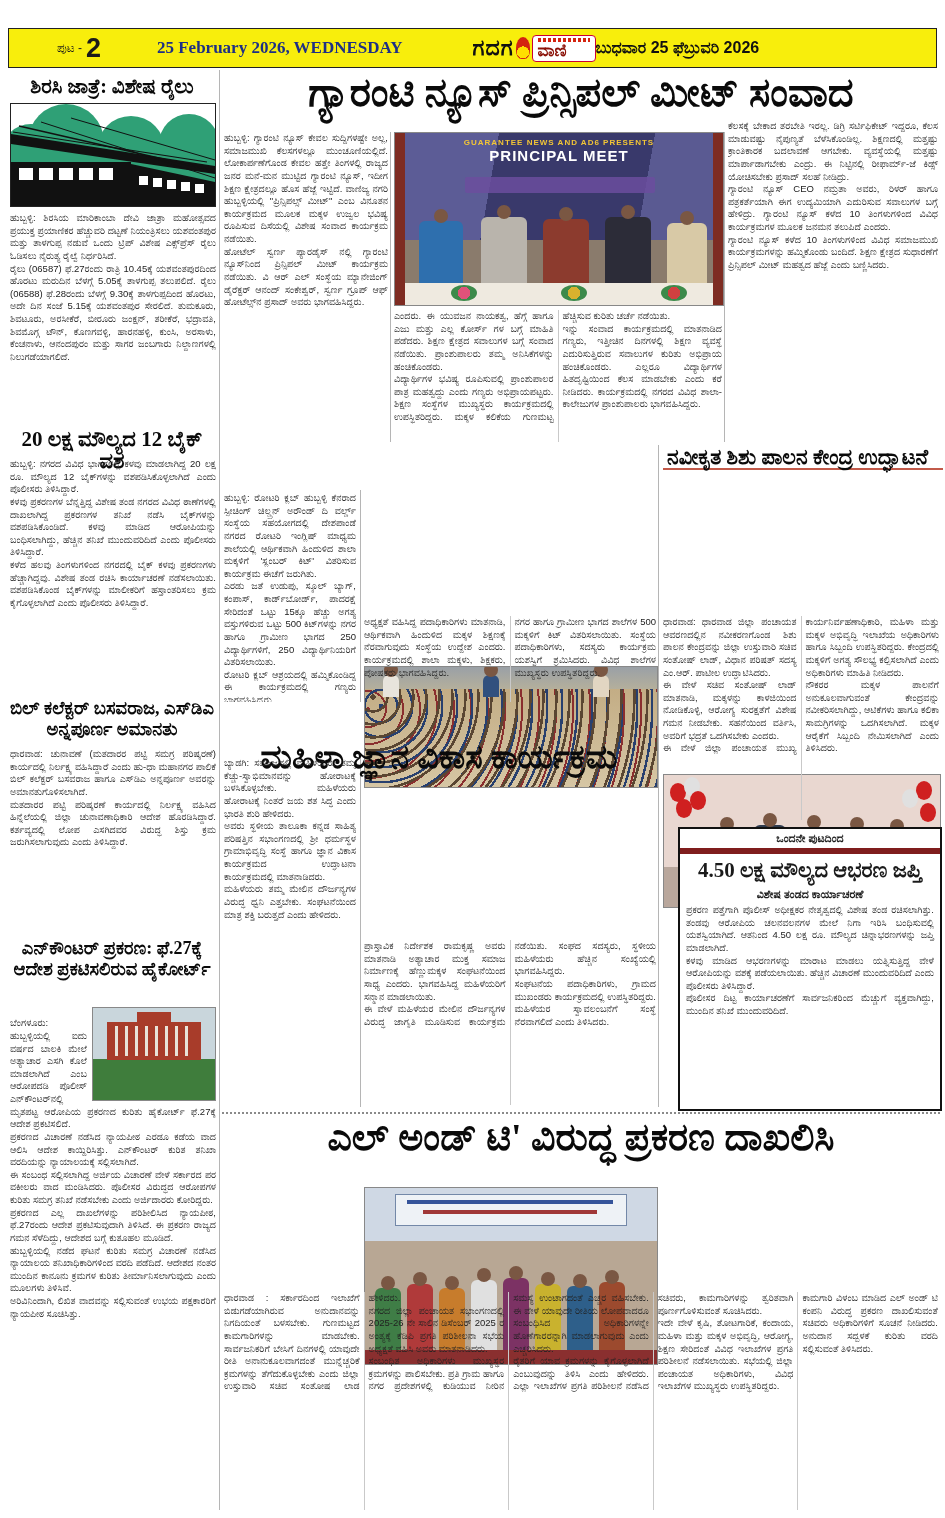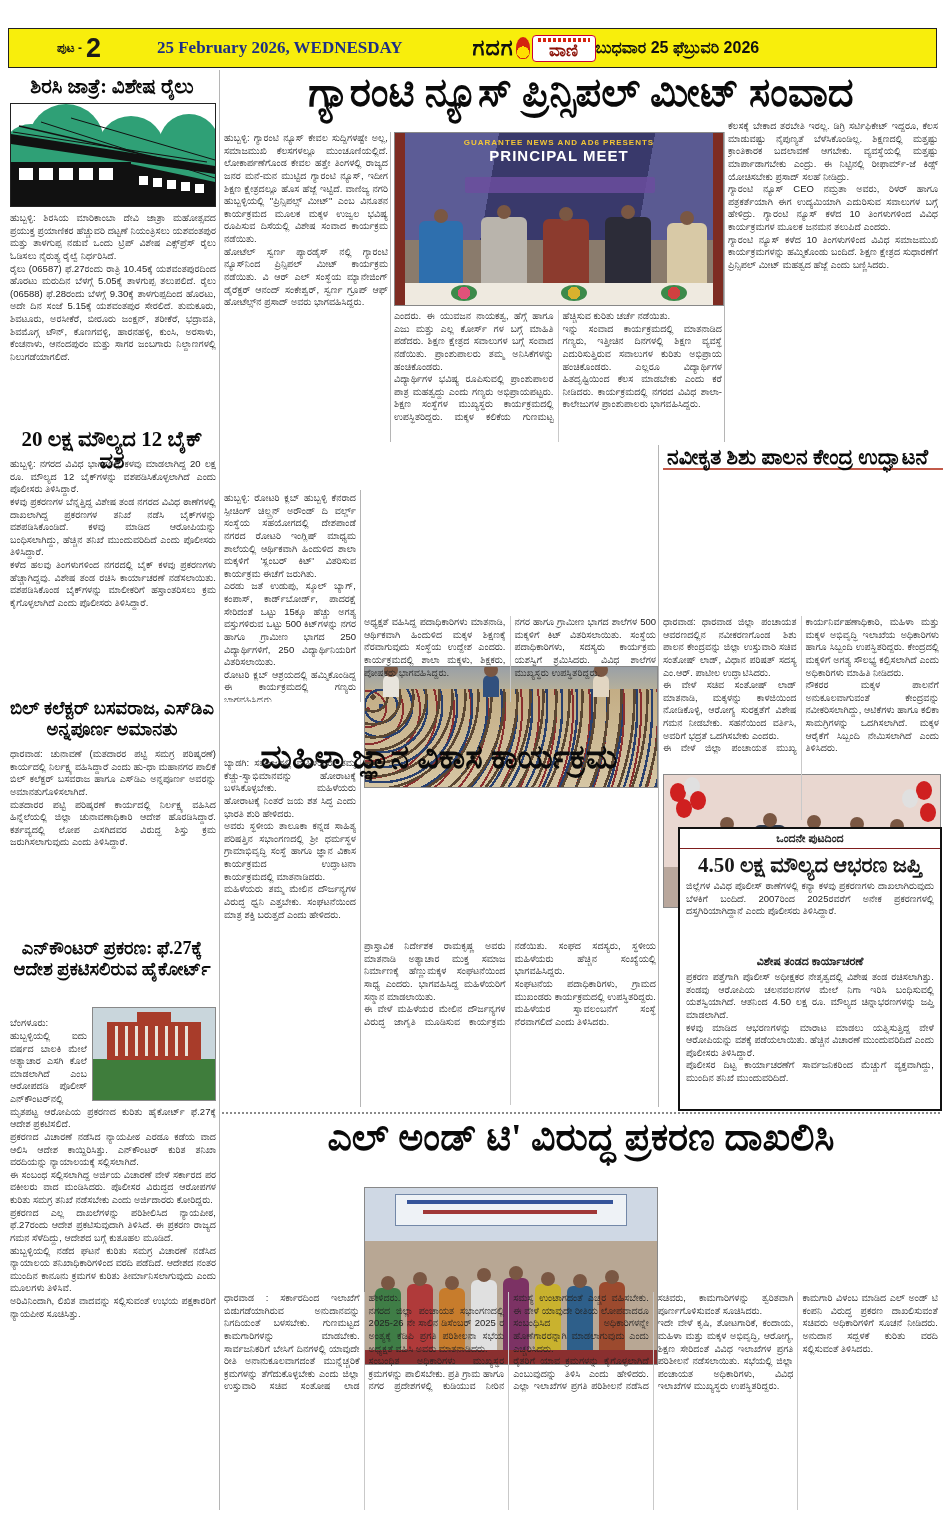--- a/index.html
+++ b/index.html
@@ -3,29 +3,29 @@
 <meta charset="utf-8">
 <style>
   html,body{margin:0;padding:0;background:#e8e8e4;}
   #page{position:relative;width:945px;height:1518px;background:#ffffff;margin:0 auto;
         font-family:"Liberation Sans","DejaVu Sans",sans-serif;color:#1a1a1a;overflow:hidden;
         box-shadow:0 0 6px rgba(0,0,0,.3);}
   .abs{position:absolute;}
   
   #masthead{left:8px;top:28px;width:927px;height:38px;background:#f8ee0c;border:1px solid #222;
             display:flex;align-items:center;}
-  .mh-pagelabel{font-size:12px;font-weight:bold;margin-left:48px;}
+  .mh-pagelabel{font-size:12px;font-weight:normal;margin-left:48px;}
   .mh-pagenum{font-size:27px;font-weight:bold;margin-left:4px;line-height:1;}
   .mh-date-en{font-family:"Liberation Serif","DejaVu Serif",serif;font-weight:bold;color:#1d2f86;
               font-size:17px;margin-left:56px;}
   .mh-logo{display:flex;align-items:center;margin-left:70px;}
   .mh-logo-first{font-size:22px;font-weight:bold;color:#111;letter-spacing:1px;}
   .mh-flame{width:14px;height:22px;margin:0 2px;background:radial-gradient(circle at 50% 70%,#ffdf00 0 35%,#d42410 36% 100%);
             border-radius:50% 50% 40% 40%;}
-  .mh-logo-box{background:#fff;border:1px solid #c03;border-radius:4px;padding:0 5px 1px 5px;text-align:center;}
+  .mh-logo-box{background:#fff;border:1px solid #c03;border-radius:4px;padding:0 5px 1px 5px;}
   .mh-logo-tagline{display:block;height:4px;width:52px;margin:2px auto 0;background:repeating-linear-gradient(90deg,#d42410 0 3px,transparent 3px 5px);}
   .mh-logo-second{font-size:17px;font-weight:bold;color:#8b1208;line-height:1.05;}
   .mh-date-kn{font-size:16px;font-weight:bold;color:#111;}
   
   .vrule{background:#b5b5b5;width:1px;}
   .hrule-dot{border-top:2px dotted #8a8a8a;}
   
   .headline{font-weight:bold;color:#0a0a0a;text-align:center;line-height:1.05;
             font-family:"Liberation Serif","DejaVu Serif",serif;}
   .h-main{font-size:40px;}
@@ -45,21 +45,21 @@
   .person:before{content:"";position:absolute;top:-12px;left:50%;transform:translateX(-50%);
                  width:14px;height:14px;border-radius:50%;background:#7a5743;}
   
   #train-art{border:1px solid #222;background:#fff;}
   
   #court{float:right;width:122px;height:92px;margin:2px 0 2px 5px;border:1px solid #888;position:relative;overflow:hidden;
          background:linear-gradient(#c9d6dc 0 55%,#3f7d3c 55% 100%);}
   .court-block{position:absolute;background:#a83c2a;}
   .court-col{position:absolute;background:#e8e2d8;width:3px;}
   .box-article{border:2px solid #111;}
-  .box-tag{font-size:11px;font-weight:bold;text-align:center;border-bottom:1px solid #7f1d1d;padding:3px 0;}
+  .box-tag{font-size:11px;font-weight:bold;text-align:center;border-bottom:6px solid #7f1d1d;padding:3px 0;}
   .h-box{font-size:21px;font-weight:bold;text-align:center;font-family:"Liberation Serif","DejaVu Serif",serif;padding:4px 0 2px;}
   .h-box-sub{font-size:11px;font-weight:bold;text-align:center;padding:3px 0;}
   .banner-gold{color:#f2c536;font-weight:bold;font-size:8px;letter-spacing:1px;text-align:center;}
   .banner-white{color:#fff;font-weight:bold;font-size:15px;letter-spacing:1px;text-align:center;}
   .balloon{position:absolute;width:16px;height:19px;border-radius:50%;background:#cf2020;}
 </style>
 </head>
 <body>
 
 <div id="page">
@@ -239,21 +239,20 @@
     <div class="person" style="left:234px;bottom:14px;width:26px;height:68px;background:#9c4a2e;"></div>
     <div style="position:absolute;left:0;bottom:0;width:100%;height:14px;background:#8a2f2f;"></div>
   </div>
   <div class="abs body-text cols2" style="left:364px;top:940px;width:292px;height:165px;">ಪ್ರಾಸ್ತಾವಿಕ ನಿರ್ದೇಶಕ ರಾಮಕೃಷ್ಣ ಅವರು ಮಾತನಾಡಿ ಅತ್ಯಾಚಾರ ಮುಕ್ತ ಸಮಾಜ ನಿರ್ಮಾಣಕ್ಕೆ ಹೆಣ್ಣುಮಕ್ಕಳ ಸಂಘಟನೆಯಿಂದ ಸಾಧ್ಯ ಎಂದರು. ಭಾಗವಹಿಸಿದ್ದ ಮಹಿಳೆಯರಿಗೆ ಸನ್ಮಾನ ಮಾಡಲಾಯಿತು.
 ಈ ವೇಳೆ ಮಹಿಳೆಯರ ಮೇಲಿನ ದೌರ್ಜನ್ಯಗಳ ವಿರುದ್ಧ ಜಾಗೃತಿ ಮೂಡಿಸುವ ಕಾರ್ಯಕ್ರಮ ನಡೆಯಿತು. ಸಂಘದ ಸದಸ್ಯರು, ಸ್ಥಳೀಯ ಮಹಿಳೆಯರು ಹೆಚ್ಚಿನ ಸಂಖ್ಯೆಯಲ್ಲಿ ಭಾಗವಹಿಸಿದ್ದರು.
 ಸಂಘಟನೆಯ ಪದಾಧಿಕಾರಿಗಳು, ಗ್ರಾಮದ ಮುಖಂಡರು ಕಾರ್ಯಕ್ರಮದಲ್ಲಿ ಉಪಸ್ಥಿತರಿದ್ದರು. ಮಹಿಳೆಯರ ಸ್ವಾವಲಂಬನೆಗೆ ಸಂಸ್ಥೆ ನೆರವಾಗಲಿದೆ ಎಂದು ತಿಳಿಸಿದರು.</div>
 
   <div class="abs box-article" style="left:678px;top:827px;width:260px;height:280px;background:#fff;">
     <div class="box-tag">ಒಂದನೇ ಪುಟದಿಂದ</div>
     <div class="h-box">4.50 ಲಕ್ಷ ಮೌಲ್ಯದ ಆಭರಣ ಜಪ್ತಿ</div>
-    <div class="body-text" style="padding:0 6px;height:72px;">ಜಿಲ್ಲೆಗಳ ವಿವಿಧ ಪೊಲೀಸ್ ಠಾಣೆಗಳಲ್ಲಿ ಕನ್ಯಾ ಕಳವು ಪ್ರಕರಣಗಳು ದಾಖಲಾಗಿರುವುದು ಬೆಳಕಿಗೆ ಬಂದಿದೆ. 2007ರಿಂದ 2025ರವರೆಗೆ ಅನೇಕ ಪ್ರಕರಣಗಳಲ್ಲಿ ದಸ್ತಗಿರಿಯಾಗಿದ್ದಾನೆ ಎಂದು ಪೊಲೀಸರು ತಿಳಿಸಿದ್ದಾರೆ.</div>
     <div class="h-box-sub">ವಿಶೇಷ ತಂಡದ ಕಾರ್ಯಾಚರಣೆ</div>
     <div class="body-text" style="padding:0 6px;height:128px;">ಪ್ರಕರಣ ಪತ್ತೆಗಾಗಿ ಪೊಲೀಸ್ ಅಧೀಕ್ಷಕರ ನೇತೃತ್ವದಲ್ಲಿ ವಿಶೇಷ ತಂಡ ರಚಿಸಲಾಗಿತ್ತು. ತಂಡವು ಆರೋಪಿಯ ಚಲನವಲನಗಳ ಮೇಲೆ ನಿಗಾ ಇರಿಸಿ ಬಂಧಿಸುವಲ್ಲಿ ಯಶಸ್ವಿಯಾಗಿದೆ. ಆತನಿಂದ 4.50 ಲಕ್ಷ ರೂ. ಮೌಲ್ಯದ ಚಿನ್ನಾಭರಣಗಳನ್ನು ಜಪ್ತಿ ಮಾಡಲಾಗಿದೆ.
 ಕಳವು ಮಾಡಿದ ಆಭರಣಗಳನ್ನು ಮಾರಾಟ ಮಾಡಲು ಯತ್ನಿಸುತ್ತಿದ್ದ ವೇಳೆ ಆರೋಪಿಯನ್ನು ವಶಕ್ಕೆ ಪಡೆಯಲಾಯಿತು. ಹೆಚ್ಚಿನ ವಿಚಾರಣೆ ಮುಂದುವರಿದಿದೆ ಎಂದು ಪೊಲೀಸರು ತಿಳಿಸಿದ್ದಾರೆ.
 ಪೊಲೀಸರ ದಿಟ್ಟ ಕಾರ್ಯಾಚರಣೆಗೆ ಸಾರ್ವಜನಿಕರಿಂದ ಮೆಚ್ಚುಗೆ ವ್ಯಕ್ತವಾಗಿದ್ದು, ಮುಂದಿನ ತನಿಖೆ ಮುಂದುವರಿದಿದೆ.</div>
   </div>
 
   <div class="abs hrule-dot" style="left:222px;top:1112px;width:718px;height:0;"></div>
   <div class="abs headline h-bottom" style="left:222px;top:1118px;width:718px;">ಎಲ್ ಅಂಡ್ ಟಿ' ವಿರುದ್ಧ ಪ್ರಕರಣ ದಾಖಲಿಸಿ</div>
 
   <div class="abs body-text cols5" style="left:224px;top:1292px;width:714px;height:218px;">ಧಾರವಾಡ : ಸರ್ಕಾರದಿಂದ ಇಲಾಖೆಗೆ ಬಿಡುಗಡೆಯಾಗಿರುವ ಅನುದಾನವನ್ನು ನಿಗದಿಯಂತೆ ಬಳಸಬೇಕು. ಗುಣಮಟ್ಟದ ಕಾಮಗಾರಿಗಳನ್ನು ಮಾಡಬೇಕು. ಸಾರ್ವಜನಿಕರಿಗೆ ಬೇಸಿಗೆ ದಿನಗಳಲ್ಲಿ ಯಾವುದೇ ರೀತಿ ಅನಾನುಕೂಲವಾಗದಂತೆ ಮುನ್ನೆಚ್ಚರಿಕೆ ಕ್ರಮಗಳನ್ನು ತೆಗೆದುಕೊಳ್ಳಬೇಕು ಎಂದು ಜಿಲ್ಲಾ ಉಸ್ತುವಾರಿ ಸಚಿವ ಸಂತೋಷ ಲಾಡ ಹೇಳಿದರು.

